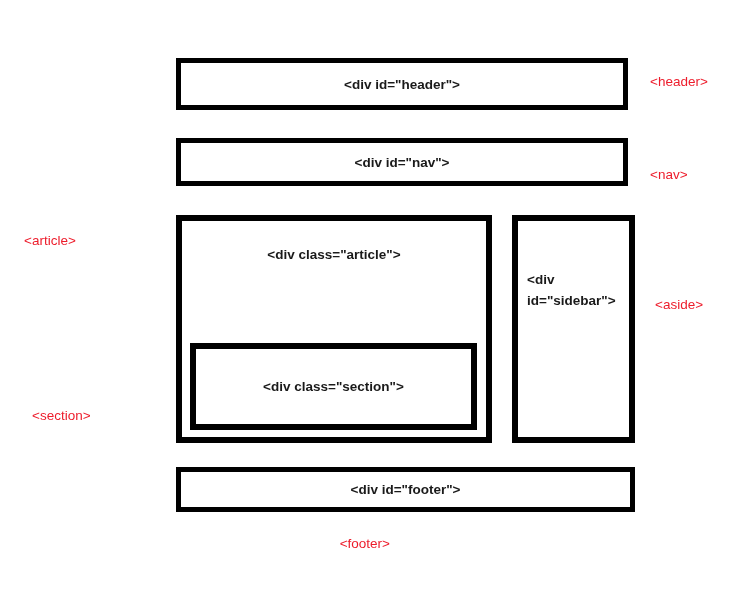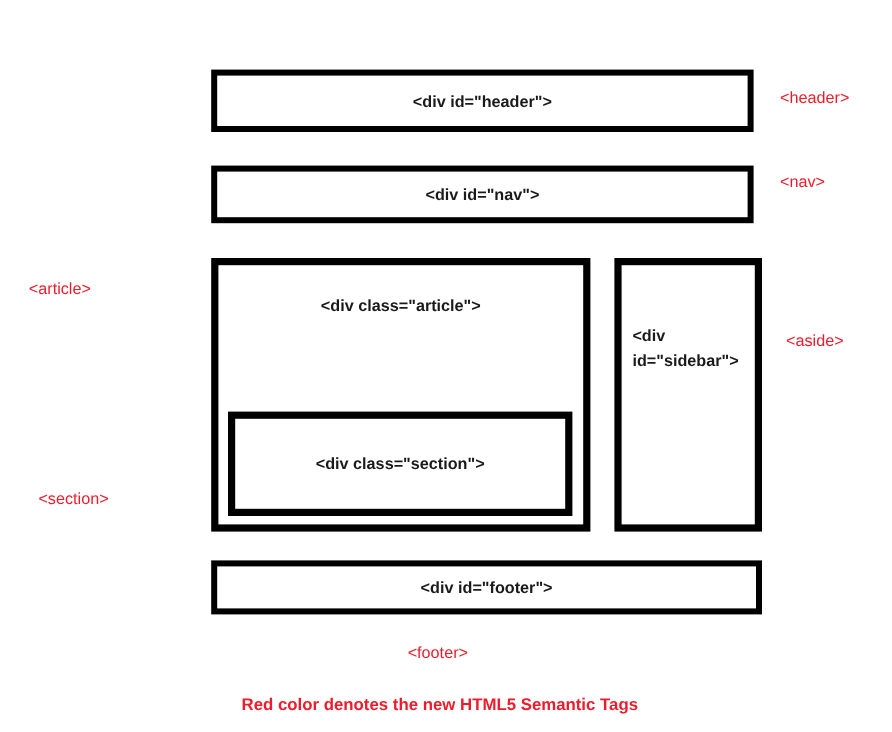--- a/index.html
+++ b/index.html
@@ -37,21 +37,21 @@
     color: #ED1C2B;
     white-space: nowrap;
   }
 
   
   .box-header { left: 176px; top: 58px;  width: 452px; height: 52px; }
   .tag-header { left: 650px; top: 74px; }
 
   
   .box-nav    { left: 176px; top: 138px; width: 452px; height: 48px; }
-  .tag-nav    { left: 650px; top: 144px; }
+  .tag-nav    { left: 650px; top: 167px; }
 
   
   .box-article {
     left: 176px; top: 215px; width: 316px; height: 228px;
     border-width: 6px;
     align-items: flex-start;
     padding-top: 26px;
   }
   .tag-article { left: 24px; top: 233px; }
 
@@ -65,21 +65,21 @@
   
   .box-sidebar {
     left: 512px; top: 215px; width: 123px; height: 228px;
     border-width: 6px;
     align-items: flex-start;
     justify-content: flex-start;
     padding-top: 48px;
     padding-left: 9px;
   }
   .box-sidebar .code { line-height: 21px; }
-  .tag-aside  { left: 655px; top: 276px; }
+  .tag-aside  { left: 655px; top: 297px; }
 
   
   .box-footer { left: 176px; top: 467px; width: 459px; height: 45px; }
   .tag-footer { left: 310px; top: 536px; width: 80px; text-align: right; }
 
   
   .note {
     position: absolute;
     left: 0; top: 579px; width: 733px;
     text-align: center;
@@ -116,15 +116,14 @@
   <div class="box box-sidebar">
     <span class="code"><span>&lt;div</span><br><span>id="sidebar"&gt;</span></span>
   </div>
   <div class="tag tag-aside">&lt;aside&gt;</div>
 
   <div class="box box-footer">
     <span class="code">&lt;div id="footer"&gt;</span>
   </div>
   <div class="tag tag-footer">&lt;footer&gt;</div>
 
-  <div class="note">Red color denotes the new HTML5 Semantic Tags</div>
 
 </div>
 
 </body></html>

